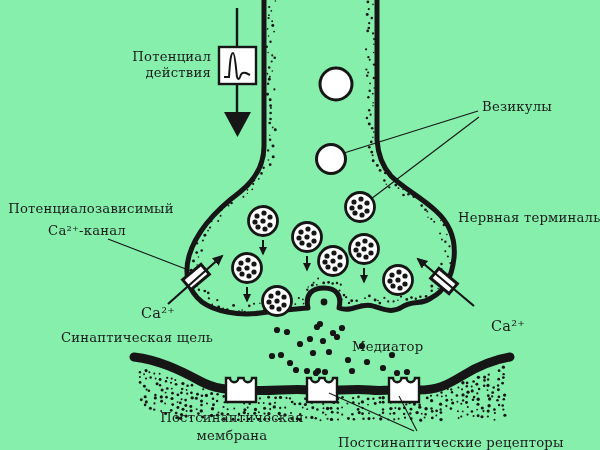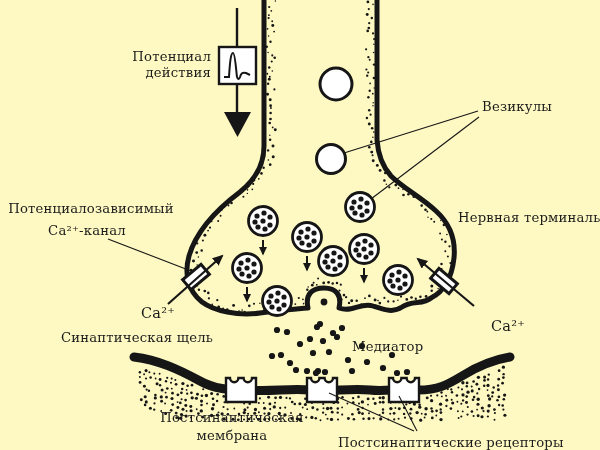--- a/index.html
+++ b/index.html
@@ -1,16 +1,16 @@
 <!DOCTYPE html>
 <html><head>
 <meta charset="utf-8">
 <style>
   html,body{margin:0;padding:0;background:#ffffff;}
-  .stage{position:relative;width:600px;height:450px;background:#fef9c3;overflow:hidden;}
+  .stage{position:relative;width:600px;height:450px;background:#86efac;overflow:hidden;}
   svg{display:block;}
   .lbl{font-family:"DejaVu Serif","Liberation Serif",serif;font-size:13.2px;fill:#1b1b1b;letter-spacing:0.2px;}
   .lbl-ca{font-size:14.5px;}
 </style>
 </head>
 <body>
 
 <div class="stage">
 <svg id="diagram" width="600" height="450" viewBox="0 0 600 450">
   <defs>

